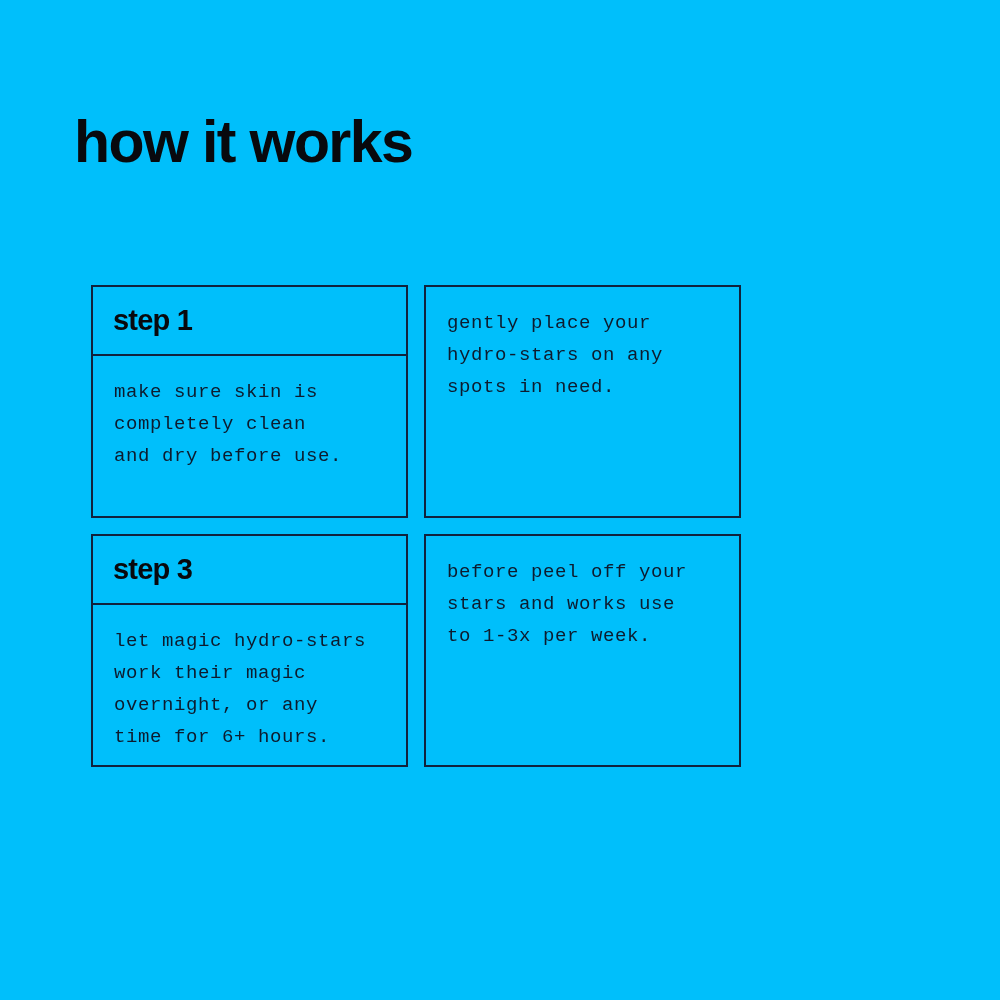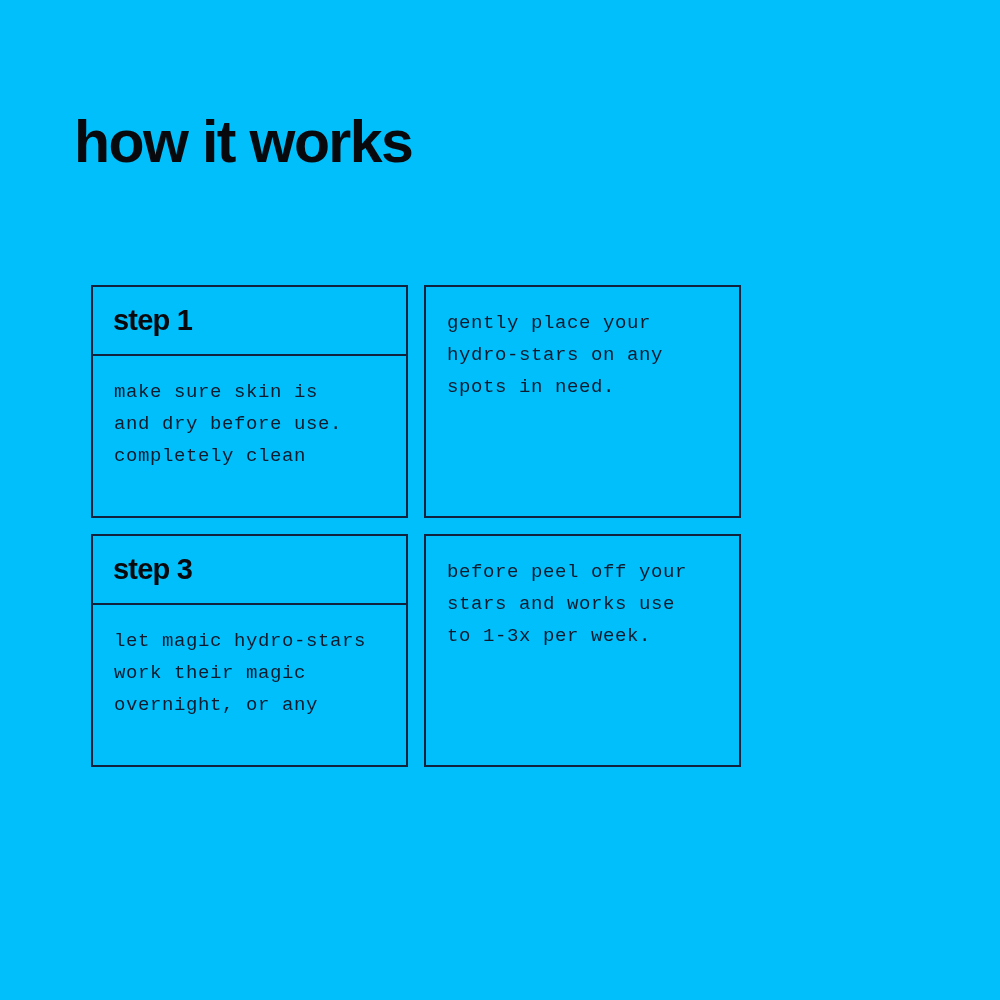--- a/index.html
+++ b/index.html
@@ -104,41 +104,42 @@
   <div class="page-title">how it works</div>
 
   <div class="cards">
 
     <div class="card">
       <div class="card-header">
         <span class="card-title">step 1</span>
       </div>
       <div class="card-body">
         <div class="card-body-line">make sure skin is</div>
+        <div class="card-body-line">completely clean</div>
         <div class="card-body-line">and dry before use.</div>
-        <div class="card-body-line">completely clean</div>
       </div>
     </div>
 
     <div class="card">
       <div class="card-body">
         <div class="card-body-line">gently place your</div>
         <div class="card-body-line">hydro-stars on any</div>
         <div class="card-body-line">spots in need.</div>
       </div>
     </div>
 
     <div class="card">
       <div class="card-header">
         <span class="card-title">step 3</span>
       </div>
       <div class="card-body">
         <div class="card-body-line">let magic hydro-stars</div>
         <div class="card-body-line">work their magic</div>
         <div class="card-body-line">overnight, or any</div>
+        <div class="card-body-line">time for 6+ hours.</div>
       </div>
     </div>
 
     <div class="card">
       <div class="card-body">
         <div class="card-body-line">before peel off your</div>
         <div class="card-body-line">stars and works use</div>
         <div class="card-body-line">to 1-3x per week.</div>
       </div>
     </div>

